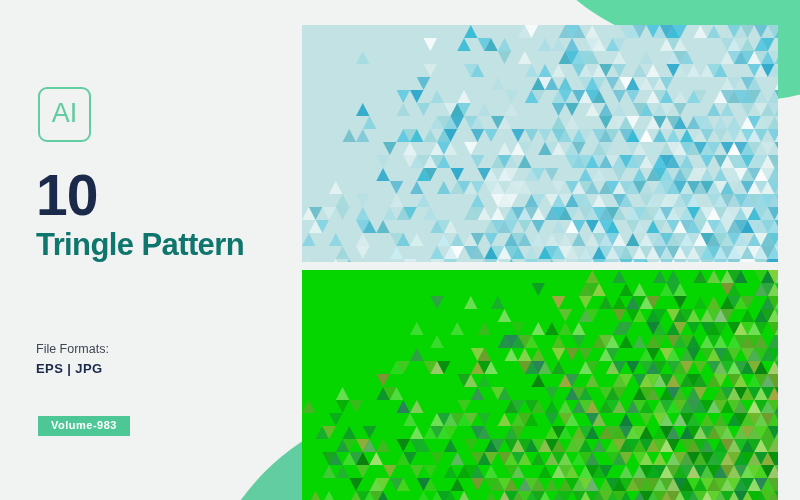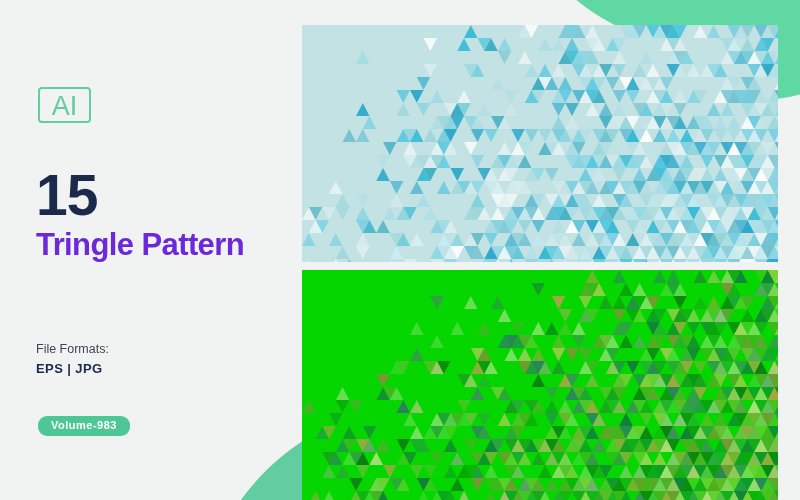--- a/index.html
+++ b/index.html
@@ -36,24 +36,24 @@
   
   #info-col {
     position: absolute;
     left: 36px; top: 0;
     width: 262px; height: 500px;
     z-index: 5;
   }
   #ai-badge {
     position: absolute;
     left: 2px; top: 87px;
-    width: 53px; height: 36px;
+    width: 53px; height: 55px;
     border: 2px solid #62cda0;
-    border-radius: 4px;
-    display: flex; align-items: flex-end; justify-content: center;
+    border-radius: 9px;
+    display: flex; align-items: center; justify-content: center;
   }
   #ai-badge-label {
     font-size: 27px;
     color: #62cda0;
     letter-spacing: 0px;
     font-weight: 400;
     line-height: 1;
     position: relative;
     top: -1px;
   }
@@ -64,21 +64,21 @@
     font-weight: 700;
     color: #1b2a4a;
     letter-spacing: -1px;
     line-height: 1;
   }
   #title {
     position: absolute;
     left: 0; top: 228px;
     font-size: 31px;
     font-weight: 700;
-    color: #6d28d9;
+    color: #0f766e;
     letter-spacing: -0.6px;
     line-height: 1.08;
     white-space: nowrap;
   }
   #subtitle {
     position: absolute;
     left: 0; top: 265px;
     font-size: 17px;
     font-weight: 700;
     color: #3f4653;
@@ -98,21 +98,21 @@
     left: 0; top: 361px;
     font-size: 13px;
     font-weight: 700;
     color: #1b2a4a;
     letter-spacing: 0.4px;
   }
   #volume-badge {
     position: absolute;
     left: 2px; top: 416px;
     background: #4ec796;
-    border-radius: 9px;
+    border-radius: 0;
     padding: 4px 13px 5px 13px;
     font-size: 11px;
     font-weight: 700;
     color: #ffffff;
     letter-spacing: 0.5px;
     line-height: 1;
     text-align: center;
   }
 
   
@@ -141,21 +141,21 @@
   <div class="blob" id="blob-top-right-large"></div>
   <div class="blob" id="blob-top-right-small"></div>
   <div class="blob" id="blob-bottom"></div>
 
   <div id="info-col">
 
     <div id="ai-badge">
       <span id="ai-badge-label">AI</span>
     </div>
 
-    <div id="count">15</div>
+    <div id="count">10</div>
 
     <div id="title">Tringle Pattern</div>
 
 
     <div id="formats-label">File Formats:</div>
     <div id="formats-value">EPS  |  JPG</div>
 
     <div id="volume-badge">Volume-983</div>
   </div>
 

